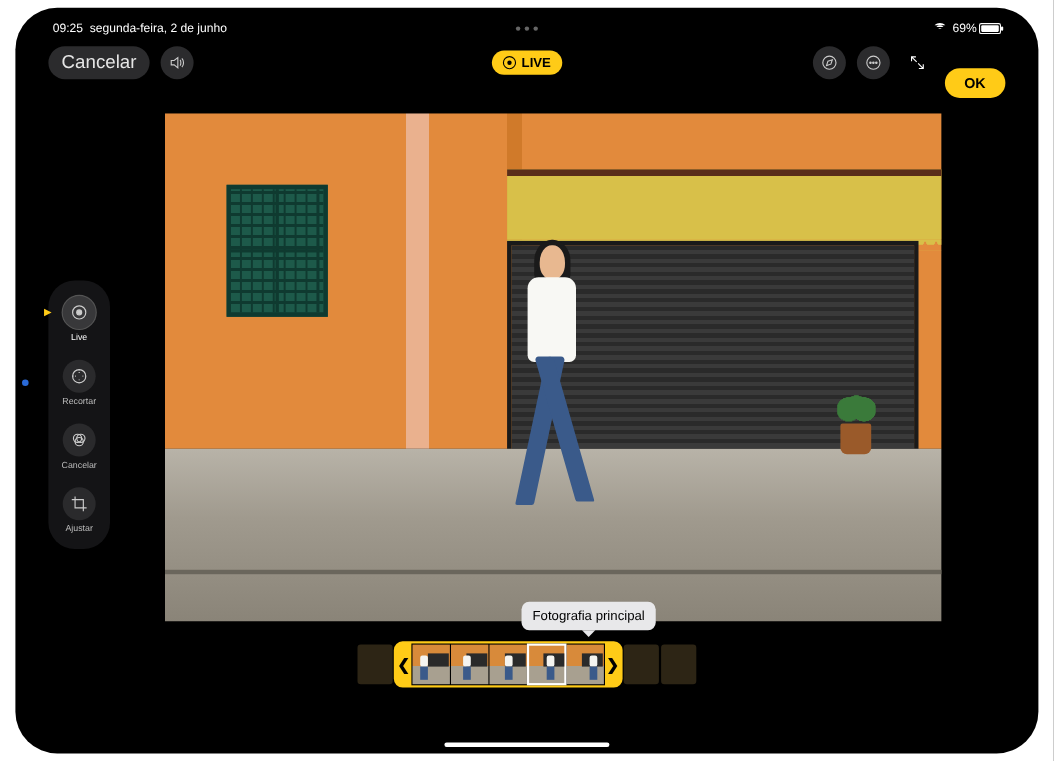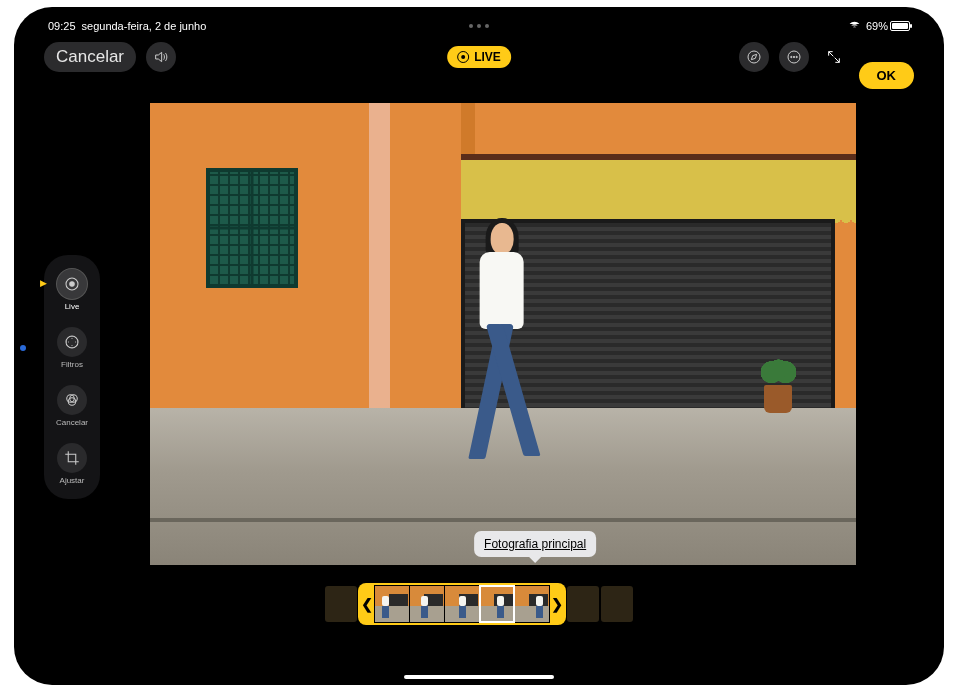--- a/index.html
+++ b/index.html
@@ -208,25 +208,24 @@
   }
   .frame .mini-shutter { position:absolute; top:22%; left:42%; right:4%; height:34%;
     background:#2a2a2a;}
   .frame .mini-person { position:absolute; top:28%; width:9px; height:22px;}
   .frame .mini-person .mt { width:7px;height:10px;background:#f4f4f0;border-radius:2px;margin:0 auto;}
   .frame .mini-person .ml { width:7px;height:12px;background:#3a5a8a;margin:0 auto;}
   .frame.selected { outline:2px solid #fff; outline-offset:-1px; z-index:2;}
   
   .tooltip {
     position:absolute;
-    bottom:80px; left:50%; transform:translateX(-4%);
+    bottom:64px; left:50%; transform:translateX(-4%);
     background:#e8e8ea; color:#000;
     font-size:12px; padding:6px 10px; border-radius:7px;
     white-space:nowrap;
-    text-decoration:underline;
   }
   .tooltip::after {
     content:''; position:absolute; bottom:-6px; left:50%; transform:translateX(-50%);
     border:6px solid transparent; border-top-color:#e8e8ea; border-bottom:none;
   }
   .home-indicator {
     position:absolute; bottom:6px; left:50%; transform:translateX(-50%);
     width:150px; height:4px; background:#fff; border-radius:3px;
   }
   .side-dot {
@@ -320,21 +319,21 @@
           </span>
         <span>Live</span>
       </div>
       <div class="tool">
         <span class="ticon">
             <svg viewBox="0 0 24 24">
               <circle cx="12" cy="12" r="8"></circle>
               <path d="M12 4v4M12 16v4M4 12h4M16 12h4" stroke-dasharray="1 2"></path>
             </svg>
           </span>
-        <span>Filtros</span>
+        <span>Recortar</span>
       </div>
       <div class="tool">
         <span class="ticon">
             <svg viewBox="0 0 24 24">
               <circle cx="10" cy="10" r="5"></circle>
               <circle cx="14" cy="10" r="5"></circle>
               <circle cx="12" cy="14" r="5"></circle>
             </svg>
           </span>
         <span>Cancelar</span>

